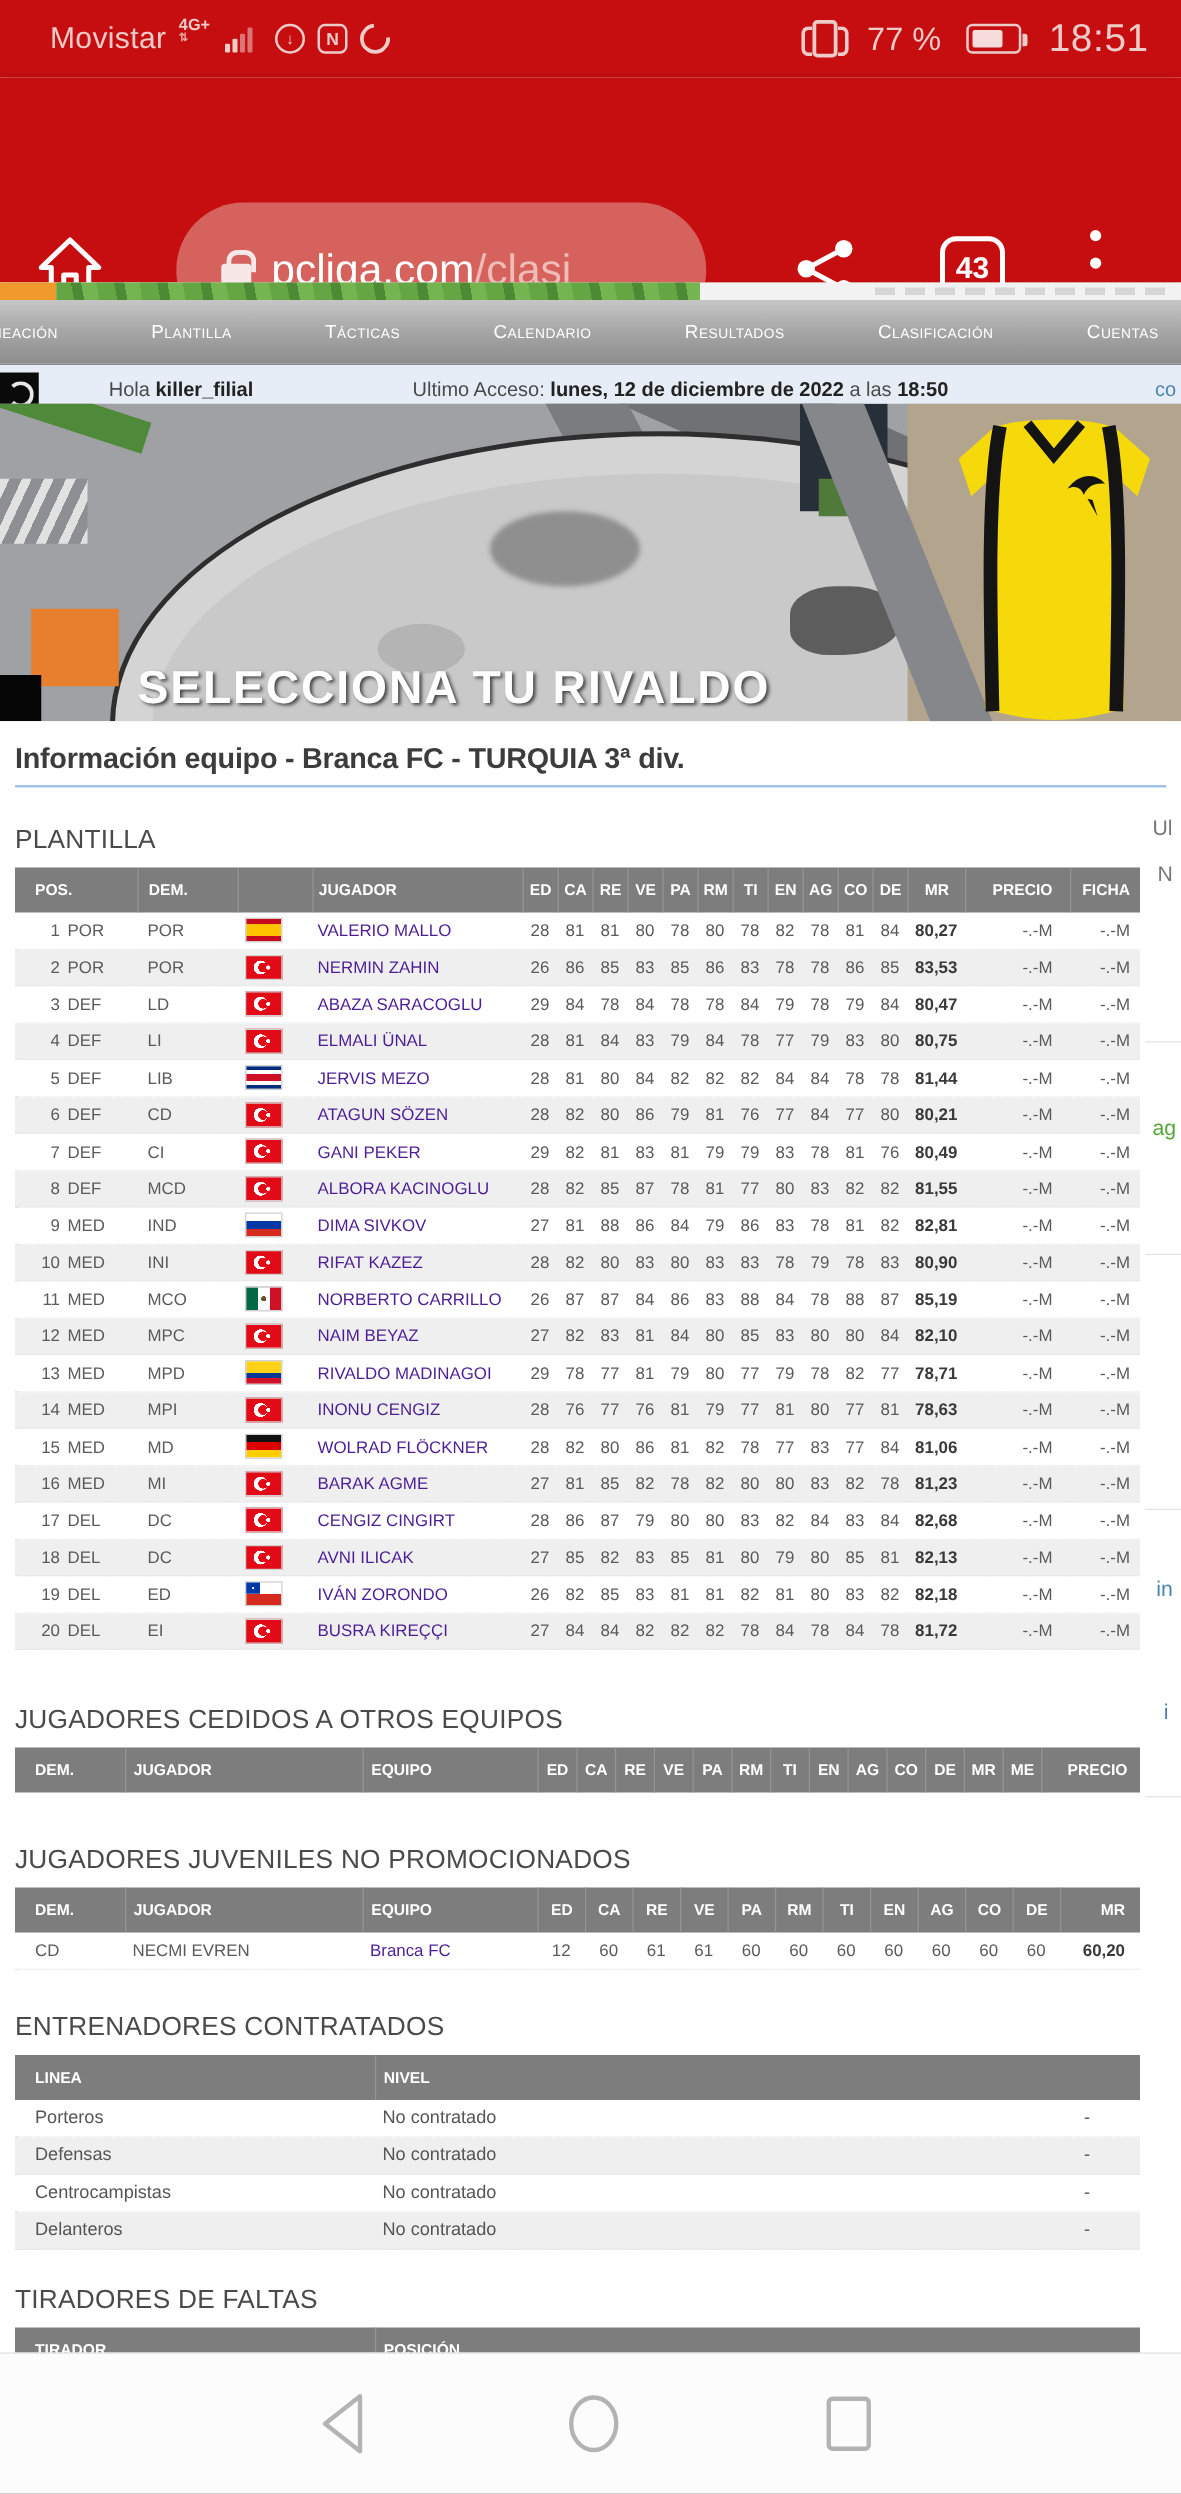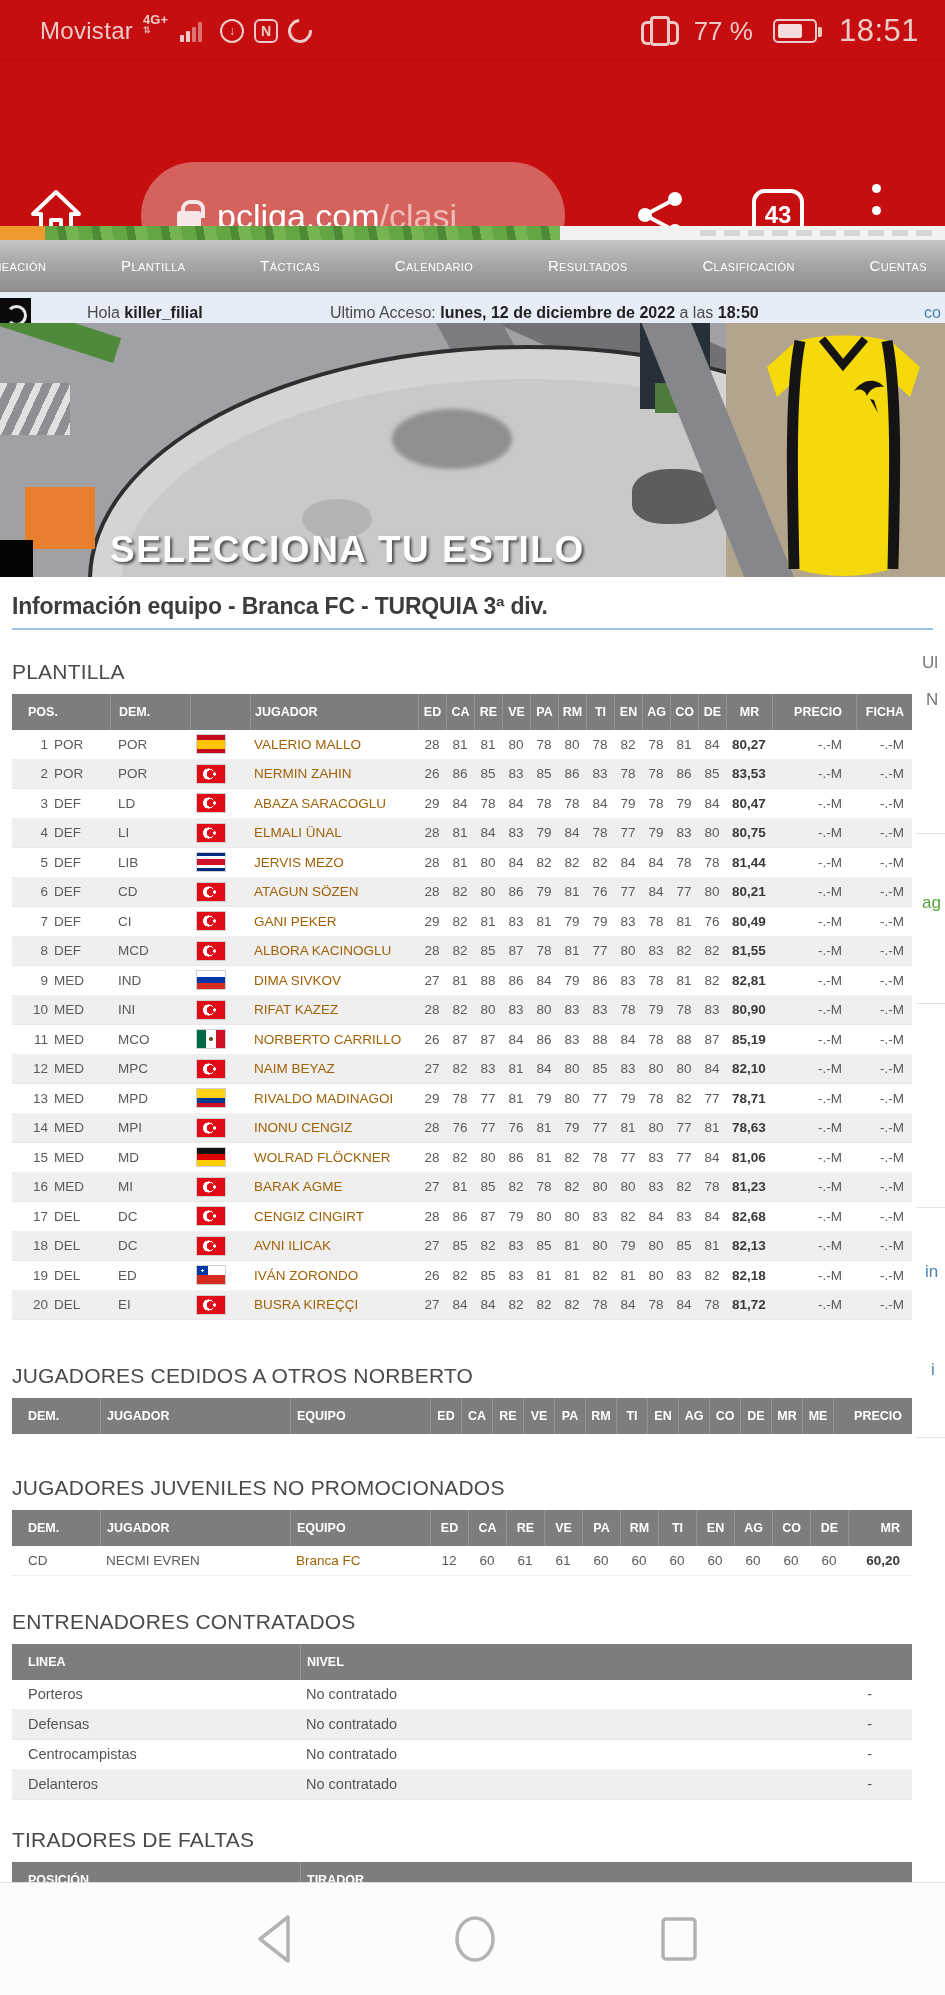--- a/index.html
+++ b/index.html
@@ -85,21 +85,21 @@
   h1.pagetitle{margin:16px 12px 0 12px;font-size:23px;font-weight:bold;color:#3c3c3c;padding-bottom:8px;border-bottom:2px solid #9fc3e8;letter-spacing:-.2px;width:921px;}
   .sect{margin:0;}
   .sect-title{margin:30px 0 10px 12px;font-size:21px;color:#4a4a4a;letter-spacing:.2px;}
   .tbl{width:900px;margin-left:12px;font-size:13.5px;color:#5a5a5a;}
   .tr{display:grid;align-items:center;}
   .thead{background:#7d7d7d;color:#fff;font-weight:bold;font-size:12.5px;height:36px;}
   .thead>div{border-left:1px solid #949494;height:100%;display:flex;align-items:center;justify-content:center;padding:0;}
   .thead>div:first-child{border-left:none;}
   .rows .tr{height:29.5px;border-bottom:1px dotted #e3e3e3;}
   .rows .tr:nth-child(even){background:#efefef;}
-  .link{color:#a16207;text-decoration:none;cursor:pointer;text-align:center;}
+  .link{color:#4c1d95;text-decoration:none;cursor:pointer;text-align:center;}
   .mr{font-weight:bold;color:#3a3a3a;}
   .flag{display:inline-block;width:30px;height:20px;border:1px solid #d0d0d0;position:relative;background:#ccc;vertical-align:middle;}
   .flag-es{background:linear-gradient(180deg,#c60b1e 0 25%,#ffc400 25% 75%,#c60b1e 75%);}
   .flag-tr{background-color:#e30a17;background-image:radial-gradient(circle at 63% 50%,#fff 0 8%,transparent 9%),radial-gradient(circle at 48% 50%,#e30a17 0 22%,transparent 23%),radial-gradient(circle at 41% 50%,#fff 0 29%,transparent 30%);}
   .flag-cr{background:linear-gradient(180deg,#002b7f 0 18%,#fff 18% 36%,#ce1126 36% 64%,#fff 64% 82%,#002b7f 82%);}
   .flag-ru{background:linear-gradient(180deg,#fff 0 34%,#0039a6 34% 67%,#d52b1e 67%);}
   .flag-mx{background-image:radial-gradient(circle at 50% 50%,#6b4f2a 0 12%,transparent 13%),linear-gradient(90deg,#006847 0 33%,#fff 33% 67%,#ce1126 67%);}
   .flag-co{background:linear-gradient(180deg,#fcd116 0 50%,#003893 50% 75%,#ce1126 75%);}
   .flag-de{background:linear-gradient(180deg,#111 0 33%,#dd0000 33% 67%,#ffce00 67%);}
   .flag-cl{background:linear-gradient(180deg,#fff 0 50%,#d52b1e 50%);}
@@ -258,21 +258,21 @@
     <svg class="jersey" viewBox="0 0 203 248">
       <path d="M52 14 C70 4 133 4 151 14 L178 38 L168 68 L156 57 L157 238 C115 250 88 250 46 238 L47 57 L35 68 L25 38 Z" fill="#f5d90a"></path>
       <path d="M58 12 C48 62 50 150 52 240" stroke="#141414" stroke-width="11" fill="none"></path>
       <path d="M145 12 C155 62 153 150 151 240" stroke="#141414" stroke-width="11" fill="none"></path>
       <path d="M80 10 L101 36 L123 10" stroke="#141414" stroke-width="8" fill="none"></path>
       <path d="M112 62 c10 -14 24 -12 30 -4 c-8 -1 -14 2 -17 9 c-2 -6 -7 -8 -13 -5 z" fill="#141414"></path>
       <path d="M128 70 l8 14 l-4 -13 z" fill="#141414"></path>
     </svg>
     <div class="orangebox"></div>
     <div class="blackbox"></div>
-    <div class="hero-caption">SELECCIONA TU ESTILO</div>
+    <div class="hero-caption">SELECCIONA TU RIVALDO</div>
   </div>
 
   <div class="content">
     <h1 class="pagetitle">Información equipo - Branca FC - TURQUIA 3ª div.</h1>
 
     <div class="sect">
       <div class="sect-title">PLANTILLA</div>
       <div class="tbl">
         <div class="tr thead g-pla" id="pla-head">
             <div>POS.</div>
@@ -693,21 +693,21 @@
               <div>78</div>
               <div class="mr">81,72</div>
               <div>-.-M</div>
               <div>-.-M</div>
             </div>
           </div>
       </div>
     </div>
 
     <div class="sect">
-      <div class="sect-title" style="margin-top:44px;">JUGADORES CEDIDOS A OTROS NORBERTO</div>
+      <div class="sect-title" style="margin-top:44px;">JUGADORES CEDIDOS A OTROS EQUIPOS</div>
       <div class="tbl">
         <div class="tr thead g-ced" id="ced-head">
             <div>DEM.</div>
             <div>JUGADOR</div>
             <div>EQUIPO</div>
             <div>ED</div>
             <div>CA</div>
             <div>RE</div>
             <div>VE</div>
             <div>PA</div>
@@ -795,22 +795,22 @@
               <div>-</div>
             </div>
           </div>
       </div>
     </div>
 
     <div class="sect">
       <div class="sect-title" style="margin-top:28px;">TIRADORES DE FALTAS</div>
       <div class="tbl">
         <div class="tr thead g-tir" id="tir-head">
+            <div>TIRADOR</div>
             <div>POSICIÓN</div>
-            <div>TIRADOR</div>
           </div>
       </div>
     </div>
   </div>
 
   <span class="frag" style="left:922px;top:653px;">Ul</span>
   <span class="frag" style="left:926px;top:690px;">N</span>
   <span class="frag grn" style="left:922px;top:893px;">ag</span>
   <span class="frag lnk" style="left:925px;top:1262px;">in</span>
   <span class="frag lnk" style="left:931px;top:1360px;">i</span>

